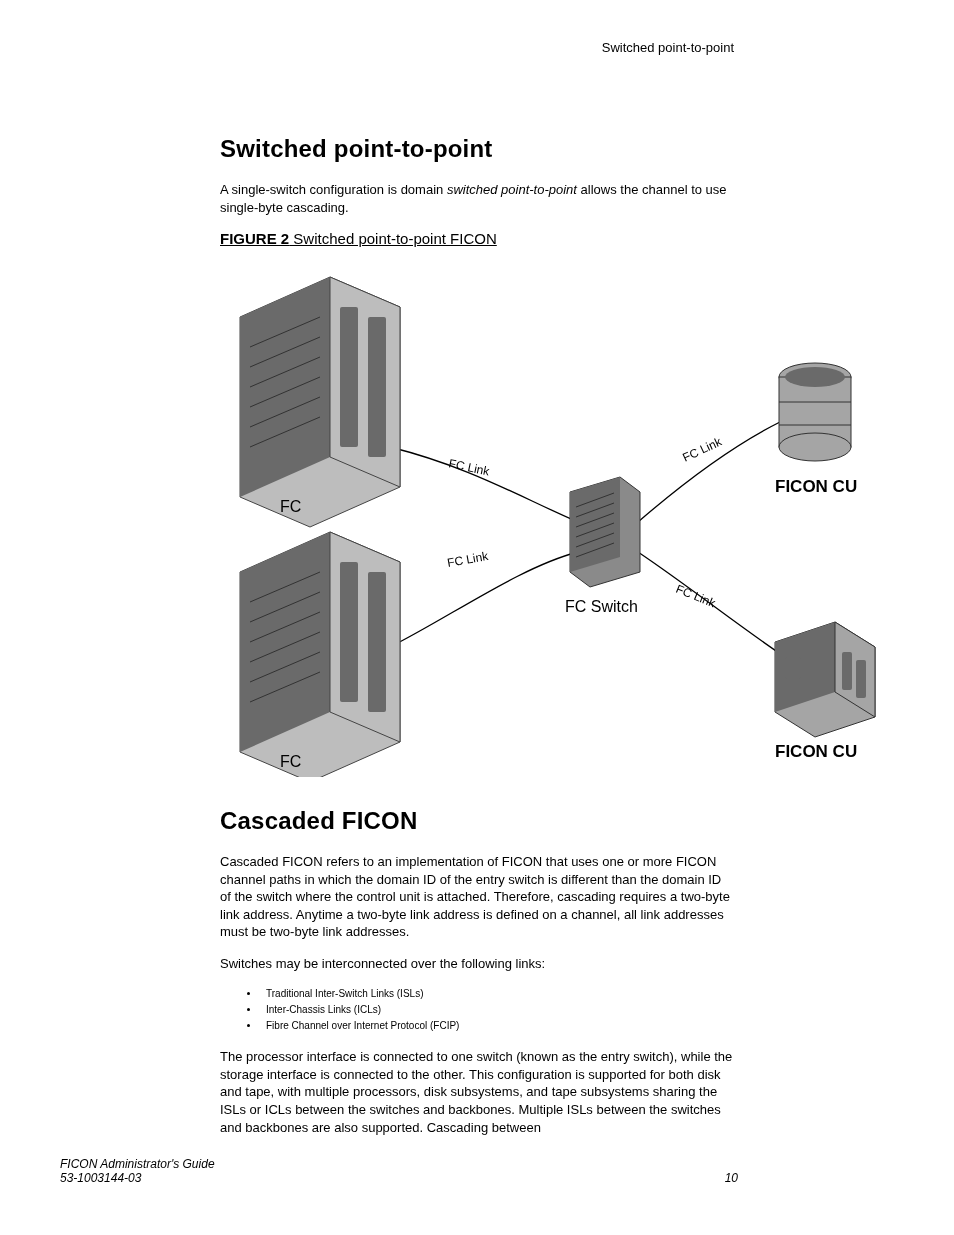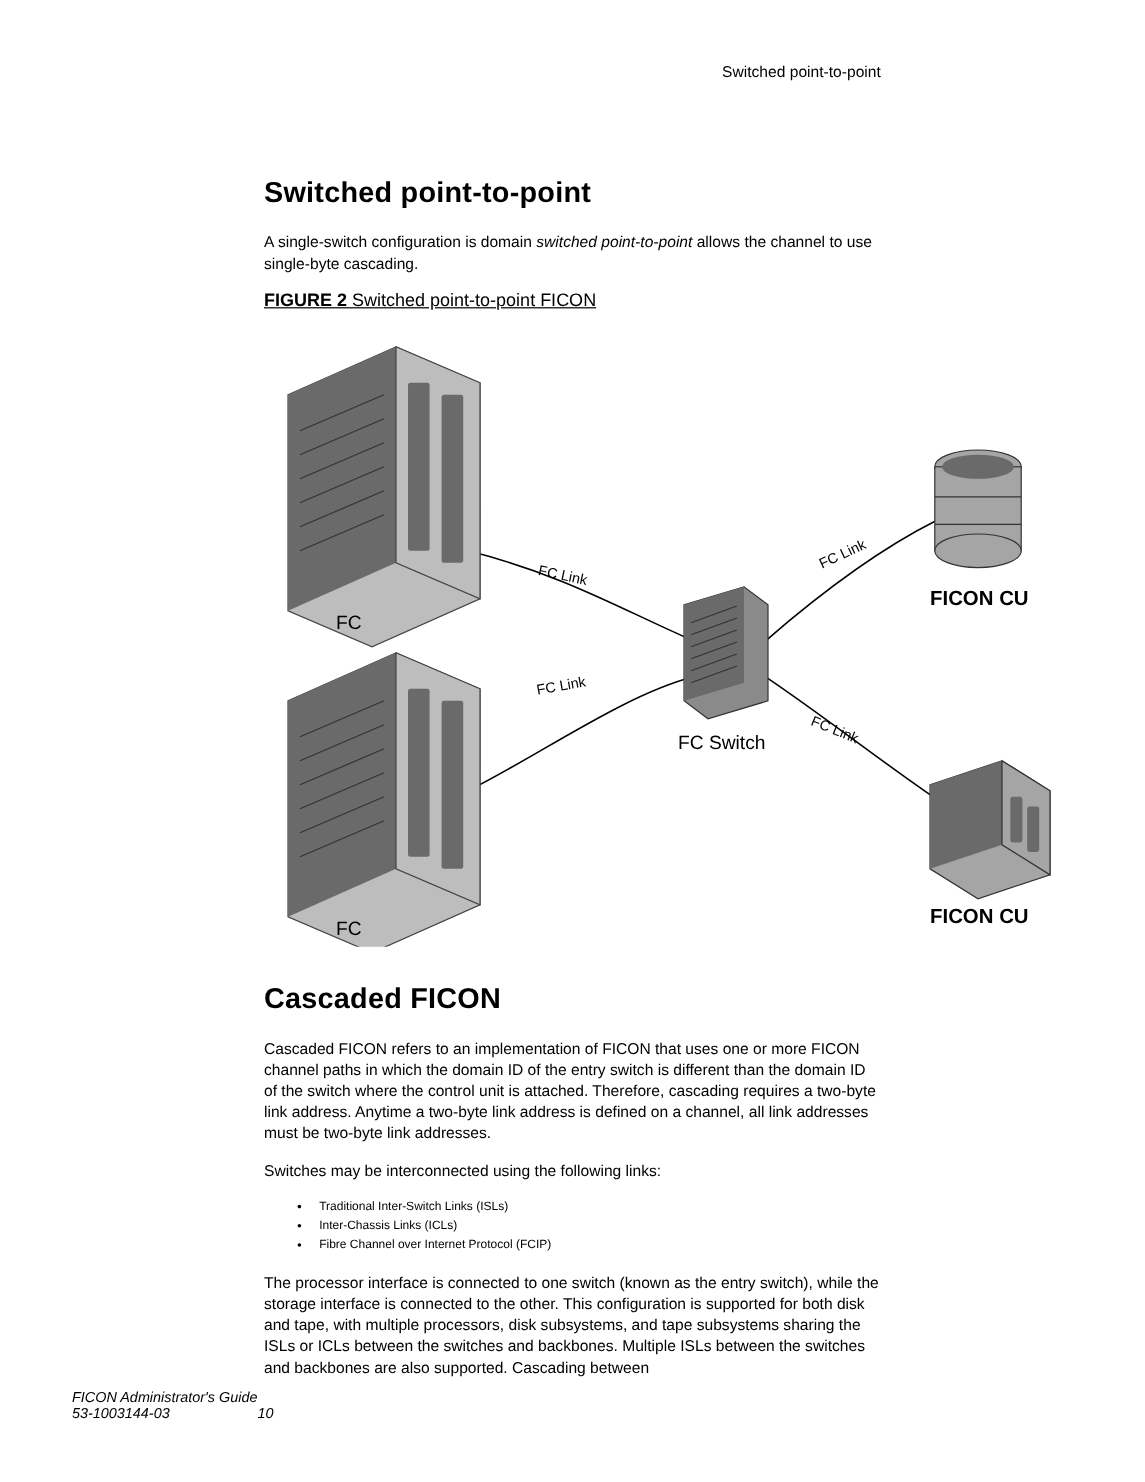--- a/index.html
+++ b/index.html
@@ -1,28 +1,28 @@
 <!DOCTYPE html>
 <html><head>
 <meta charset="utf-8">
 <style>
   * { box-sizing: border-box; margin: 0; padding: 0; }
   html, body { width: 954px; height: 1235px; background: #fff; font-family: Arial, Helvetica, sans-serif; color: #000; }
-  .page { position: relative; width: 798px; height: 1235px; padding: 52px 60px 50px 60px; }
+  .page { position: relative; width: 798px; height: 1235px; padding: 40px 60px 50px 60px; }
   .running-header { text-align: right; font-size: 13px; margin-bottom: 80px; padding-right: 4px; }
   .content { margin-left: 160px; margin-right: 4px; }
   h1.section-heading { font-size: 24px; font-weight: bold; margin-bottom: 18px; letter-spacing: 0.2px; }
   p.body-text { font-size: 13px; line-height: 1.35; margin-bottom: 14px; }
   .italic { font-style: italic; }
   .figure-caption { font-size: 15px; margin-bottom: 10px; text-decoration: underline; }
   .figure-caption .fig-label { font-weight: bold; }
   .figure-box { width: 680px; height: 520px; position: relative; margin-bottom: 30px; }
   .bullet-list { list-style: disc; margin: 4px 0 14px 40px; }
   .bullet-list li { font-size: 10px; line-height: 1.6; padding-left: 6px; }
-  .footer { position: absolute; bottom: 50px; left: 60px; right: 60px; display: flex; justify-content: flex-start; align-items: flex-end; font-style: italic; font-size: 12px; }
+  .footer { position: absolute; bottom: 50px; left: 60px; right: 60px; display: flex; justify-content: space-between; align-items: flex-end; font-style: italic; font-size: 12px; }
   .footer .page-num { font-style: italic; }
   .label-plain { font-family: Arial, sans-serif; font-size: 16px; }
   .label-bold { font-family: Arial, sans-serif; font-size: 17px; font-weight: bold; }
   .link-label { font-family: "Comic Sans MS", cursive, sans-serif; font-size: 12px; }
   svg .rack-body { fill: #bdbdbd; stroke: #444; stroke-width: 1; }
   svg .rack-dark { fill: #6a6a6a; }
   svg .rack-line { stroke: #333; stroke-width: 1; }
   svg .switch-body { fill: #8a8a8a; stroke: #333; stroke-width: 1; }
   svg .cu-body { fill: #a5a5a5; stroke: #333; stroke-width: 1; }
   svg .wire { fill: none; stroke: #000; stroke-width: 1.3; }
@@ -120,21 +120,21 @@
           <rect class="rack-dark" x="565" y="400" width="16" height="22" rx="2"></rect>
         </g>
         <text class="label-bold" x="555" y="500">FICON CU</text>
 
       </svg>
     </div>
 
     <h1 class="section-heading">Cascaded FICON</h1>
 
     <p class="body-text">Cascaded FICON refers to an implementation of FICON that uses one or more FICON channel paths in which the domain ID of the entry switch is different than the domain ID of the switch where the control unit is attached. Therefore, cascading requires a two-byte link address. Anytime a two-byte link address is defined on a channel, all link addresses must be two-byte link addresses.</p>
-    <p class="body-text">Switches may be interconnected using the following links:</p>
+    <p class="body-text">Switches may be interconnected over the following links:</p>
 
     <ul class="bullet-list">
       <li>Traditional Inter-Switch Links (ISLs)</li>
       <li>Inter-Chassis Links (ICLs)</li>
       <li>Fibre Channel over Internet Protocol (FCIP)</li>
     </ul>
 
     <p class="body-text">The processor interface is connected to one switch (known as the entry switch), while the storage interface is connected to the other. This configuration is supported for both disk and tape, with multiple processors, disk subsystems, and tape subsystems sharing the ISLs or ICLs between the switches and backbones. Multiple ISLs between the switches and backbones are also supported. Cascading between</p>
 
   </div>

